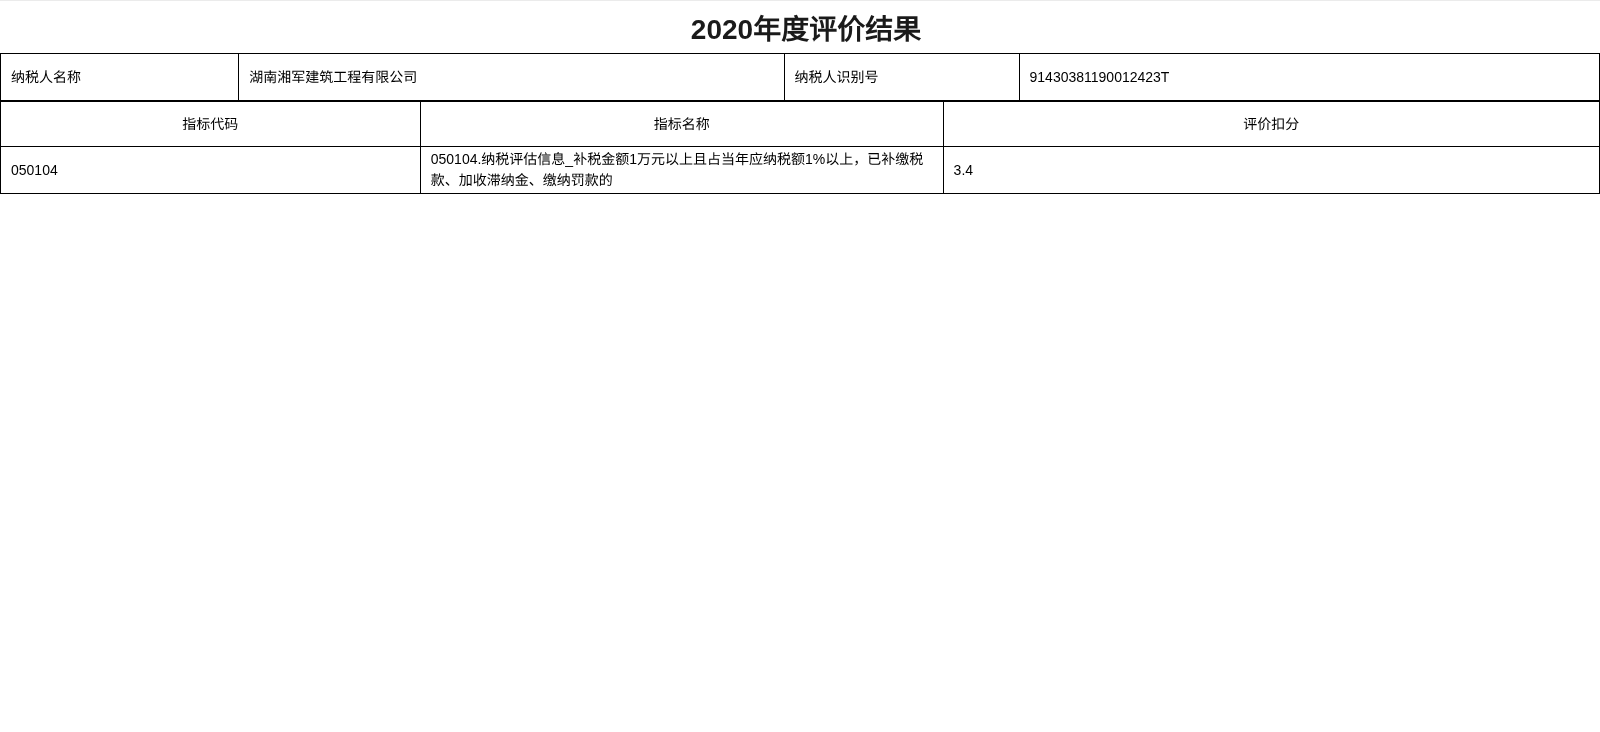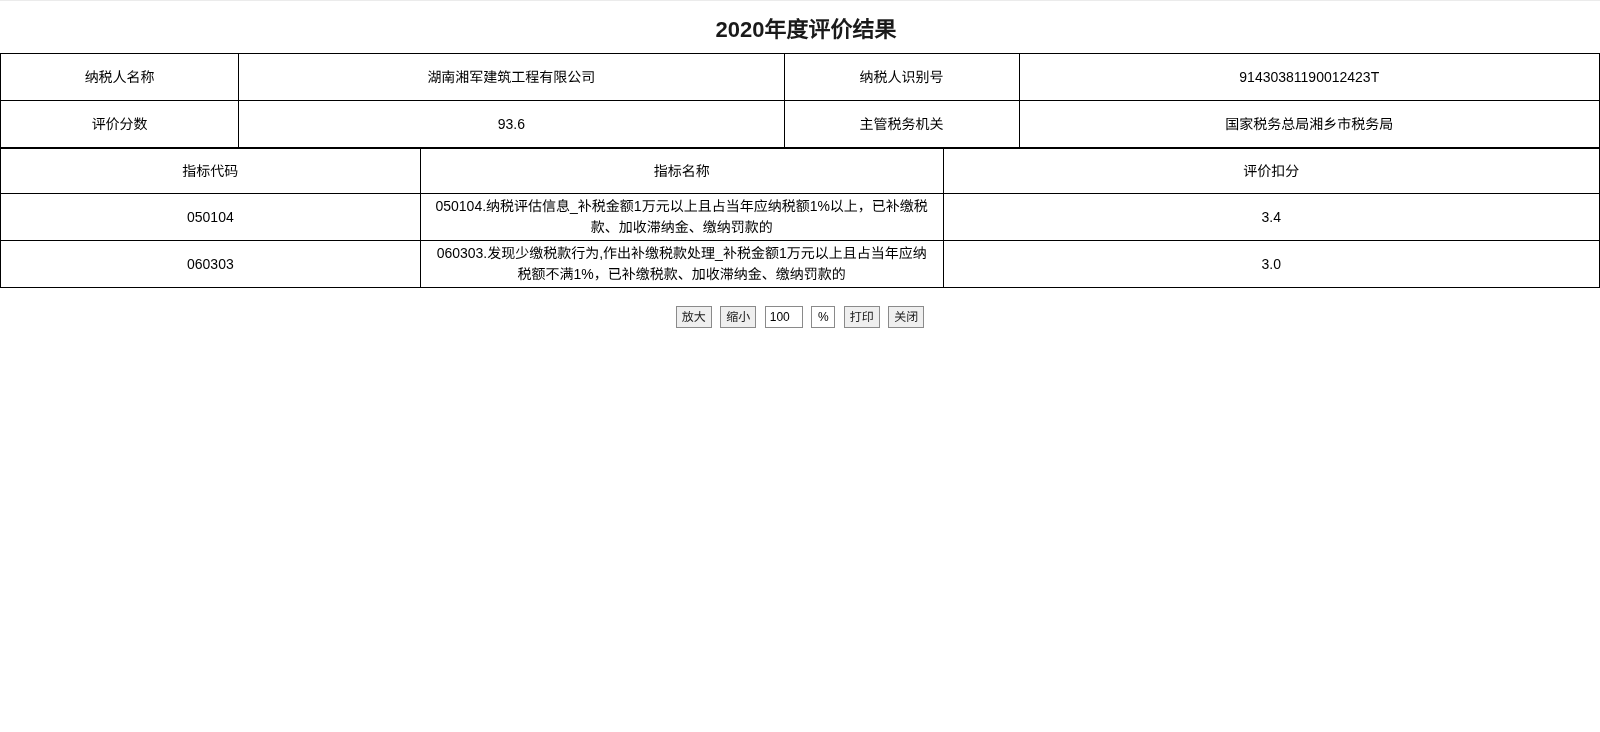--- a/index.html
+++ b/index.html
@@ -13,33 +13,32 @@
     height: 732px;
     border-top: 1px solid #ebebeb;
     background: #fff;
     overflow: hidden;
   }
   .page-title {
     margin: 0;
     height: 52px;
     line-height: 58px;
     text-align: center;
-    font-size: 22px;
+    font-size: 28px;
     font-weight: 700;
     color: #1a1a1a;
     padding-left: 12px;
   }
   table {
     width: 100%;
     border-collapse: collapse;
     table-layout: fixed;
   }
   td, th {
     border: 1px solid #000;
-    text-align: center;
     vertical-align: middle;
     font-size: 14px;
     font-weight: normal;
     padding: 2px 10px;
     line-height: 21px;
     word-break: break-all;
   }
   .info-table td { height: 47px; }
   .section-title {
     height: 45px;
@@ -100,26 +99,20 @@
         <col style="width:14.7%">
         <col style="width:36.3%">
     </colgroup>
     <tbody>
       <tr>
         <td>纳税人名称</td>
         <td>湖南湘军建筑工程有限公司</td>
         <td>纳税人识别号</td>
         <td>91430381190012423T</td>
       </tr>
-      <tr>
-        <td>评价分数</td>
-        <td>93.6</td>
-        <td>主管税务机关</td>
-        <td>国家税务总局湘乡市税务局</td>
-      </tr>
     </tbody>
   </table>
 
 
   <table class="ded-table">
     <colgroup>
       <col style="width:26.25%">
         <col style="width:32.7%">
         <col style="width:41.05%">
     </colgroup>
@@ -129,30 +122,17 @@
         <th>指标名称</th>
         <th>评价扣分</th>
       </tr>
     </thead>
     <tbody>
       <tr>
         <td>050104</td>
         <td>050104.纳税评估信息_补税金额1万元以上且占当年应纳税额1%以上，已补缴税款、加收滞纳金、缴纳罚款的</td>
         <td>3.4</td>
       </tr>
-      <tr>
-        <td>060303</td>
-        <td>060303.发现少缴税款行为,作出补缴税款处理_补税金额1万元以上且占当年应纳税额不满1%，已补缴税款、加收滞纳金、缴纳罚款的</td>
-        <td>3.0</td>
-      </tr>
     </tbody>
   </table>
 
-  <div class="toolbar">
-    <button class="tb-btn">放大</button>
-    <button class="tb-btn">缩小</button>
-    <input class="tb-input" type="text" value="100" style="">
-    <span class="tb-unit">%</span>
-    <button class="tb-btn">打印</button>
-    <button class="tb-btn">关闭</button>
-  </div>
 
 </div>
 
 </body></html>

